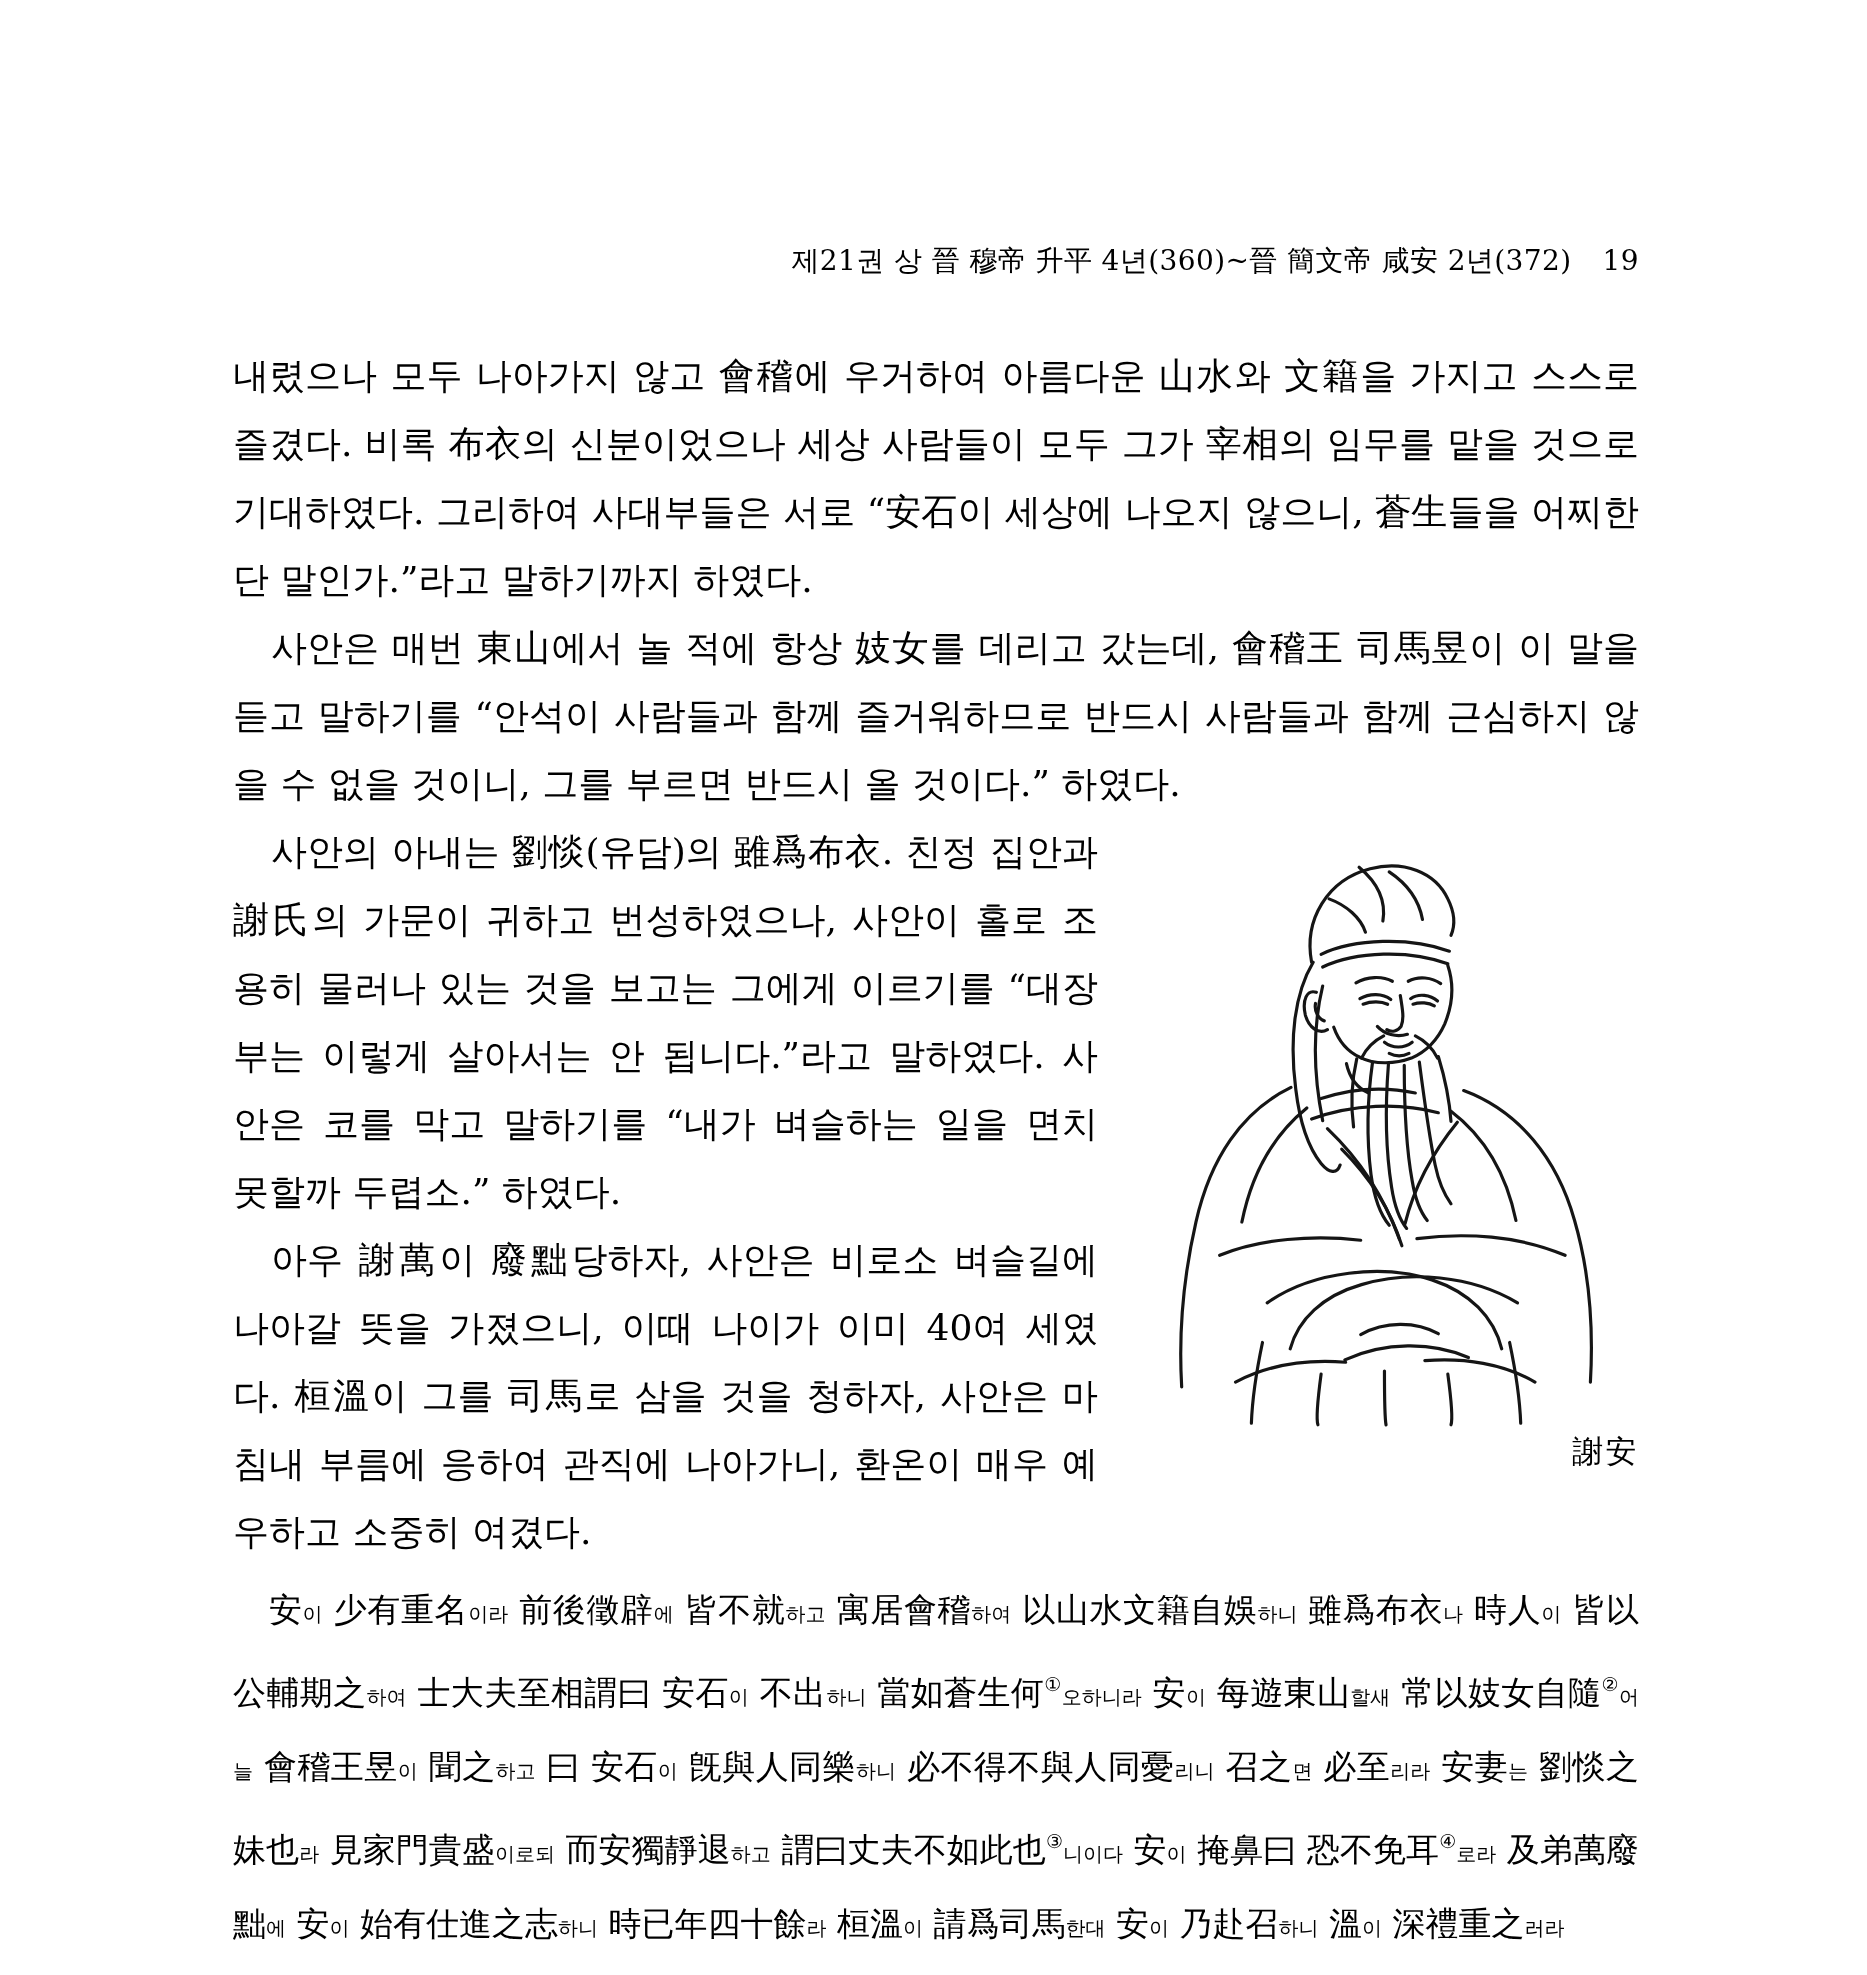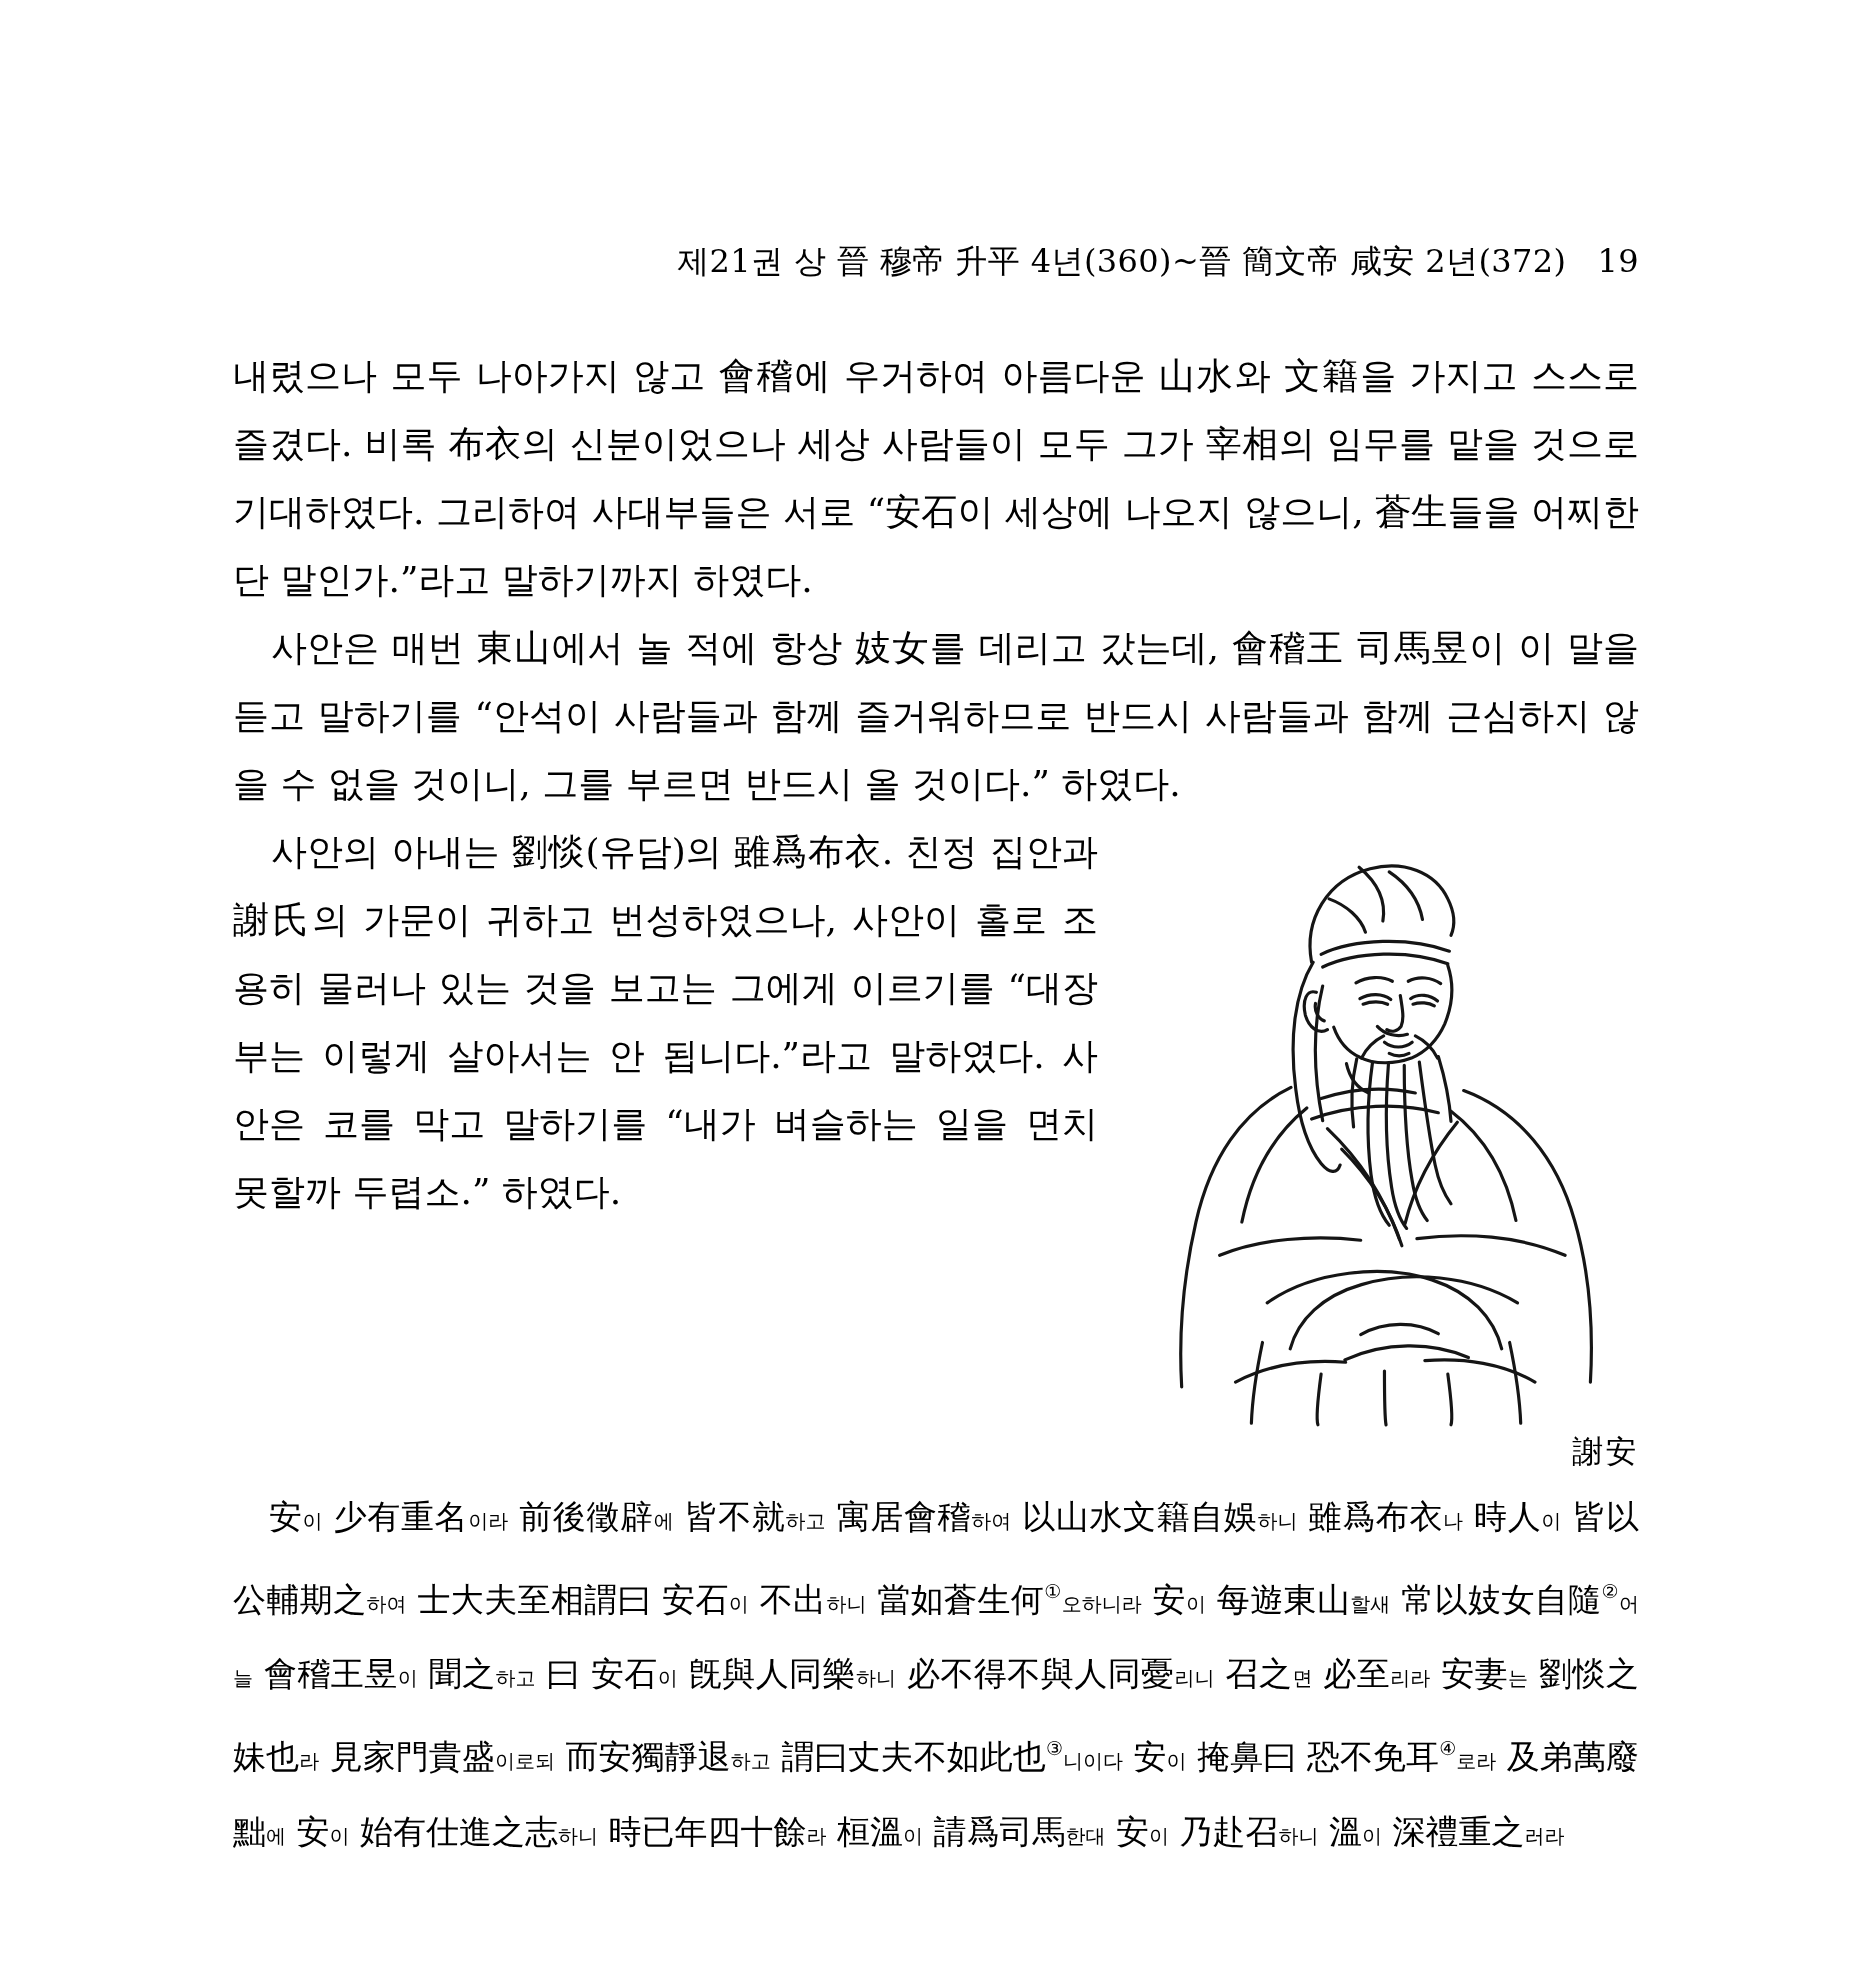--- a/index.html
+++ b/index.html
@@ -8,21 +8,21 @@
     width:1868px;height:2546px;
     background:#ffffff;color:#000000;
     font-family:"DejaVu Serif","Liberation Serif",serif;
     box-sizing:border-box;
     padding:243px 229px 0 233px;
     overflow:hidden;
   }
   
   .header{
     display:flex;justify-content:flex-end;align-items:baseline;
-    font-size:32px;line-height:36px;letter-spacing:0.4px;
+    font-size:28px;line-height:36px;letter-spacing:0.4px;
     white-space:nowrap;
   }
   .pageno{margin-left:31px;}
   
   .bodytext{
     margin-top:63px;
     font-size:36px;line-height:68px;
     text-align:justify;
   }
   .bodytext p{margin:0;padding:0;}
@@ -134,18 +134,19 @@
         <path d="M 250 692 C 246 722 244 750 246 756"></path>
         <path d="M 330 688 C 330 718 330 746 332 756"></path>
         <path d="M 410 692 C 414 722 416 750 414 756"></path>
         <path d="M 176 652 C 168 690 163 726 162 754"></path>
         <path d="M 488 652 C 496 690 501 726 502 754"></path>
       </svg>
       <div class="figcaption">謝安</div>
     </div>
 
     <p class="indent">사안의 아내는 劉惔(유담)의 雖爲布衣. 친정 집안과 謝氏의 가문이 귀하고 번성하였으나, 사안이 홀로 조용히 물러나 있는 것을 보고는 그에게 이르기를 “대장부는 이렇게 살아서는 안 됩니다.”라고 말하였다. 사안은 코를 막고 말하기를 “내가 벼슬하는 일을 면치 못할까 두렵소.” 하였다.</p>
+    <p class="indent">아우 謝萬이 廢黜당하자, 사안은 비로소 벼슬길에 나아갈 뜻을 가졌으니, 이때 나이가 이미 40여 세였다. 桓溫이 그를 司馬로 삼을 것을 청하자, 사안은 마침내 부름에 응하여 관직에 나아가니, 환온이 매우 예우하고 소중히 여겼다.</p>
   </div>
 
   <div class="hanmun"><span class="h">安</span><span class="t">이</span><span class="h"> 少有重名</span><span class="t">이라</span><span class="h"> 前後徵辟</span><span class="t">에</span><span class="h"> 皆不就</span><span class="t">하고</span><span class="h"> 寓居會稽</span><span class="t">하여</span><span class="h"> 以山水文籍自娛</span><span class="t">하니</span><span class="h"> 雖爲布衣</span><span class="t">나</span><span class="h"> 時人</span><span class="t">이</span><span class="h"> 皆以公輔期之</span><span class="t">하여</span><span class="h"> 士大夫至相謂曰 安石</span><span class="t">이</span><span class="h"> 不出</span><span class="t">하니</span><span class="h"> 當如蒼生何</span><span class="s">①</span><span class="t">오하니라</span><span class="h"> 安</span><span class="t">이</span><span class="h"> 每遊東山</span><span class="t">할새</span><span class="h"> 常以妓女自隨</span><span class="s">②</span><span class="t">어늘</span><span class="h"> 會稽王昱</span><span class="t">이</span><span class="h"> 聞之</span><span class="t">하고</span><span class="h"> 曰 安石</span><span class="t">이</span><span class="h"> 旣與人同樂</span><span class="t">하니</span><span class="h"> 必不得不與人同憂</span><span class="t">리니</span><span class="h"> 召之</span><span class="t">면</span><span class="h"> 必至</span><span class="t">리라</span><span class="h"> 安妻</span><span class="t">는</span><span class="h"> 劉惔之妹也</span><span class="t">라</span><span class="h"> 見家門貴盛</span><span class="t">이로되</span><span class="h"> 而安獨靜退</span><span class="t">하고</span><span class="h"> 謂曰丈夫不如此也</span><span class="s">③</span><span class="t">니이다</span><span class="h"> 安</span><span class="t">이</span><span class="h"> 掩鼻曰 恐不免耳</span><span class="s">④</span><span class="t">로라</span><span class="h"> 及弟萬廢黜</span><span class="t">에</span><span class="h"> 安</span><span class="t">이</span><span class="h"> 始有仕進之志</span><span class="t">하니</span><span class="h"> 時已年四十餘</span><span class="t">라</span><span class="h"> 桓溫</span><span class="t">이</span><span class="h"> 請爲司馬</span><span class="t">한대</span><span class="h"> 安</span><span class="t">이</span><span class="h"> 乃赴召</span><span class="t">하니</span><span class="h"> 溫</span><span class="t">이</span><span class="h"> 深禮重之</span><span class="t">러라</span></div>
 
 </div>
 
 
 </body></html>

